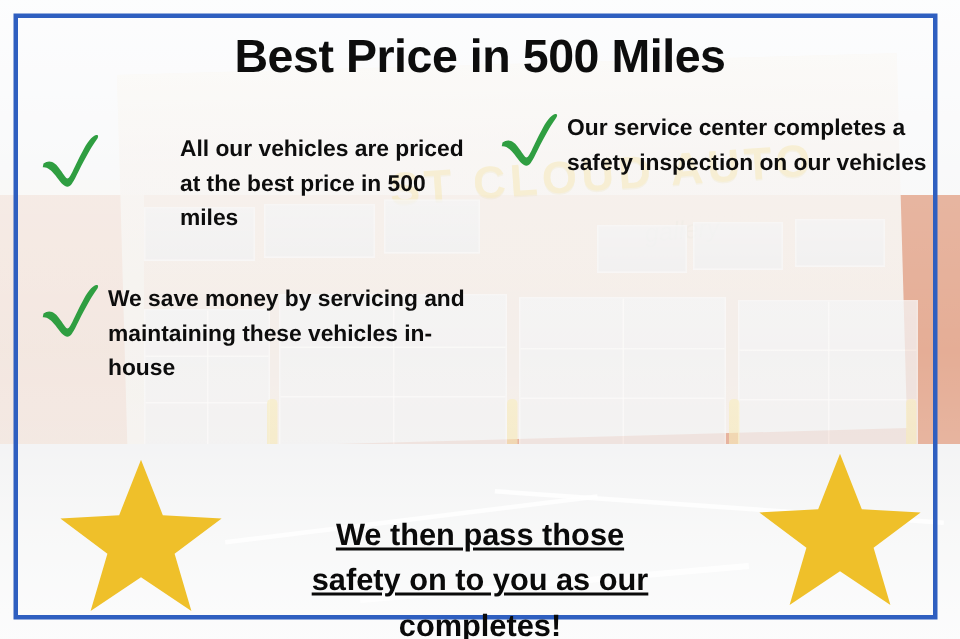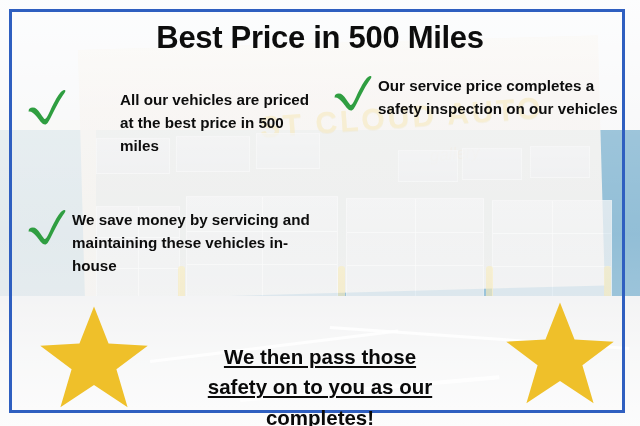--- a/index.html
+++ b/index.html
@@ -5,21 +5,21 @@
   html, body {
     margin: 0;
     padding: 0;
     background: #ffffff;
   }
   #stage {
     position: relative;
     width: 640px;
     height: 426px;
     overflow: hidden;
-    background: #0369a1;
+    background: #c2410c;
     font-family: "Liberation Sans", sans-serif;
   }
 
   
   #photo {
     position: absolute;
     left: 0; top: 0;
     width: 640px; height: 426px;
     overflow: hidden;
   }
@@ -181,21 +181,21 @@
   .btext {
     font-size: 15.2px;
     font-weight: bold;
     color: #0d0d0d;
     line-height: 1.52;
   }
 
   
   #b1 { left: 26px;  top: 88px;  width: 300px; gap: 48px; }
   #b2 { left: 332px; top: 74px;  width: 300px; }
-  #b3 { left: 26px;  top: 188px; width: 300px; margin-top: 20px; }
+  #b3 { left: 26px;  top: 188px; width: 300px; }
   #b4 { left: 332px; top: 186px; width: 270px; }
 
   #b2 .btext, #b4 .btext { }
 
   
   .star { position: absolute; }
   #star-left  { left: 38px;  top: 304px; width: 112px; height: 108px; }
   #star-right { left: 504px; top: 300px; width: 112px; height: 108px; }
 
   
@@ -279,21 +279,21 @@
       </span>
       <span class="btext">All our vehicles are priced at the best price in 500 miles</span>
     </div>
 
     <div class="bullet" id="b2">
       <span class="check">
         <svg viewBox="0 0 42 38" width="42" height="38" aria-hidden="true">
           <path d="M3 21 C7 18, 11 20, 14 25 C17 29, 18 31, 19 31 C21 31, 24 22, 29 13 C32 7, 35 3, 38 2 C39.5 1.6, 40 3, 38.5 5 C34 11, 29 21, 25 29 C22.5 34, 21 36.5, 19 36.5 C16.5 36.5, 14 33, 11 29 C8 25, 5 23, 2.5 23.5 Z" fill="#2f9e41"></path>
         </svg>
       </span>
-      <span class="btext">Our service price completes a safety inspection on our vehicles</span>
+      <span class="btext">Our service center completes a safety inspection on our vehicles</span>
     </div>
 
     <div class="bullet" id="b3">
       <span class="check">
         <svg viewBox="0 0 42 38" width="42" height="38" aria-hidden="true">
           <path d="M3 21 C7 18, 11 20, 14 25 C17 29, 18 31, 19 31 C21 31, 24 22, 29 13 C32 7, 35 3, 38 2 C39.5 1.6, 40 3, 38.5 5 C34 11, 29 21, 25 29 C22.5 34, 21 36.5, 19 36.5 C16.5 36.5, 14 33, 11 29 C8 25, 5 23, 2.5 23.5 Z" fill="#2f9e41"></path>
         </svg>
       </span>
       <span class="btext">We save money by servicing and maintaining these vehicles in-house</span>
     </div>

